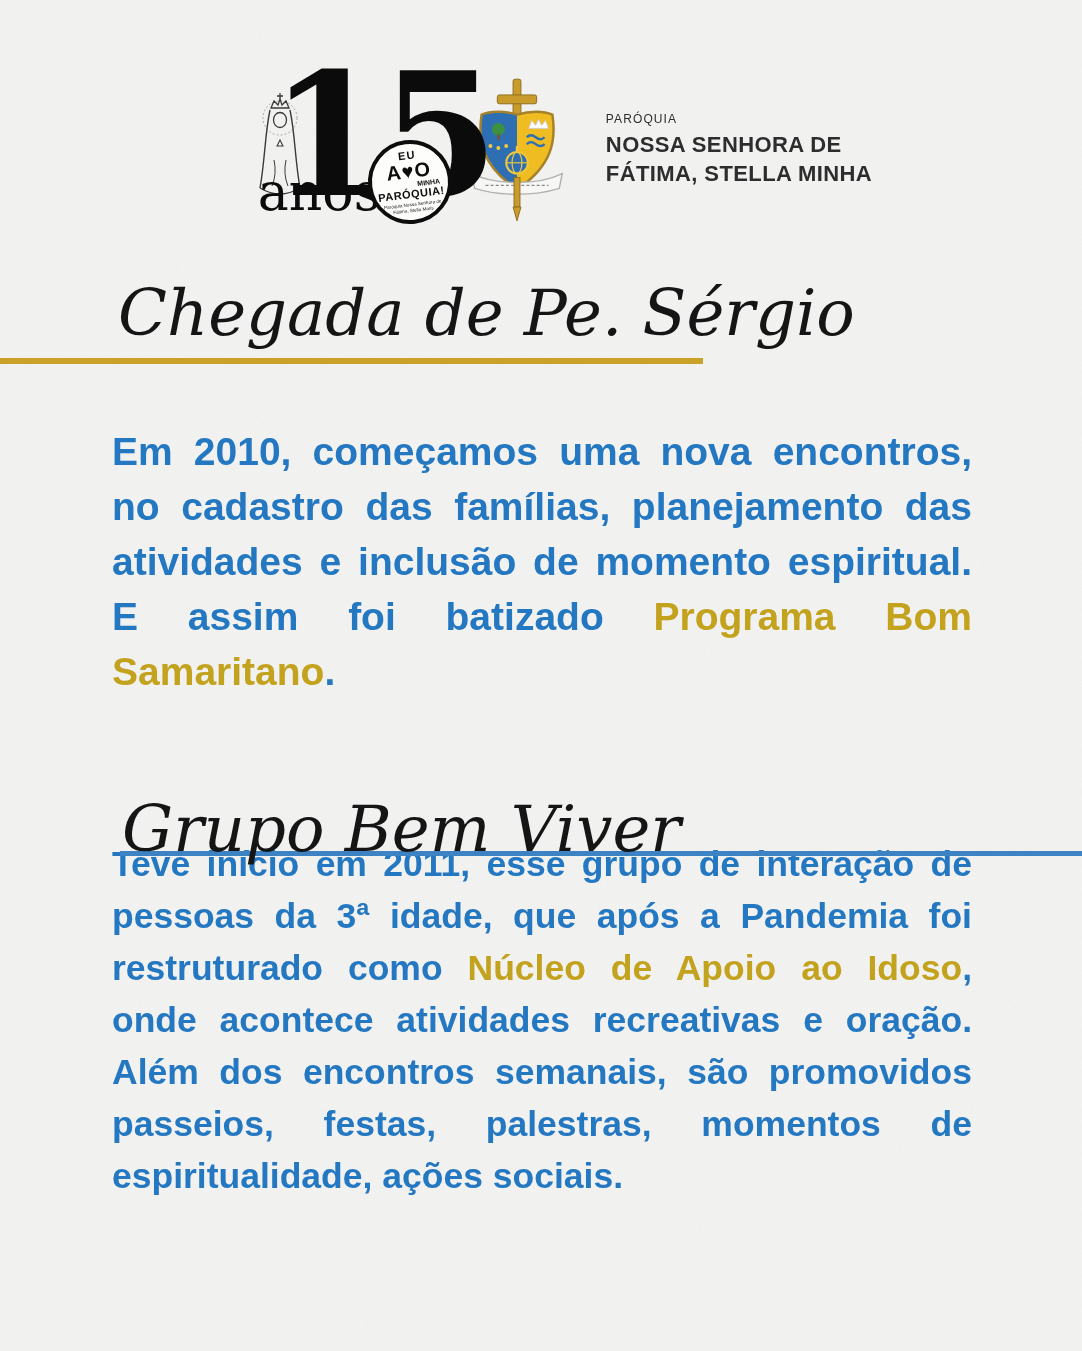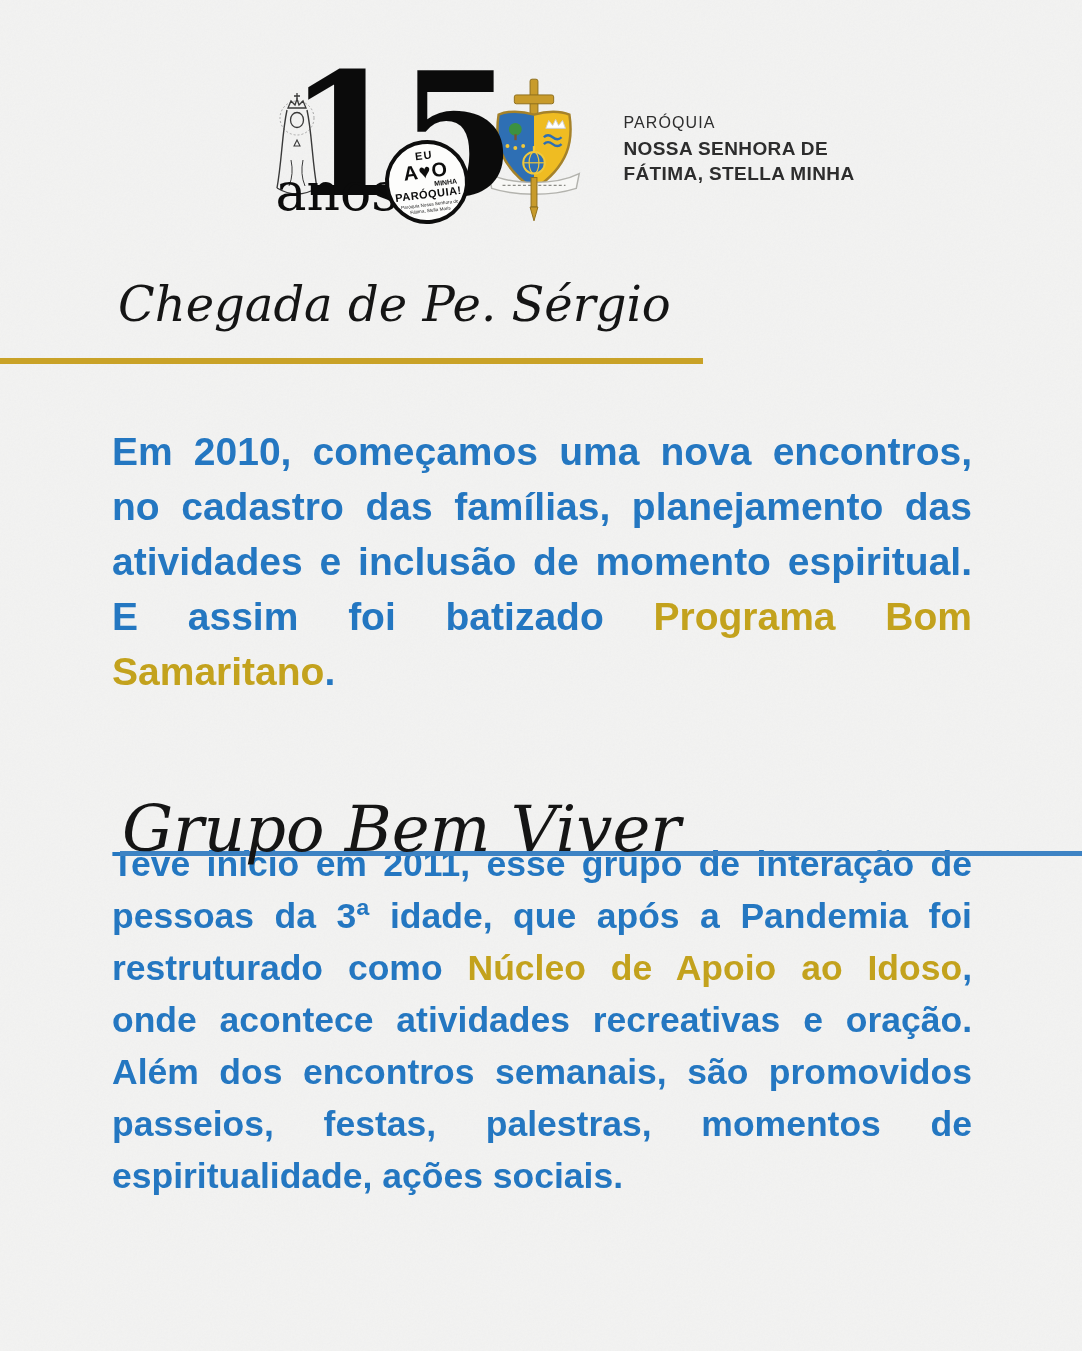--- a/index.html
+++ b/index.html
@@ -35,30 +35,30 @@
   }
   .b-eu{font-size:11px;font-weight:bold;letter-spacing:1px;line-height:1;}
   .b-amo{font-size:20px;font-weight:bold;line-height:1;letter-spacing:1px;}
   .b-minha{font-size:7px;font-weight:bold;line-height:1;align-self:flex-end;margin-right:8px;}
   .b-paroquia{font-size:11px;font-weight:bold;line-height:1.1;letter-spacing:.5px;}
   .b-sub{font-size:4.6px;line-height:1.25;color:#222;margin-top:2px;width:58px;}
 
   .crest{width:118px;height:150px;flex:0 0 auto;}
 
   .parish-name{color:#2d2d2d;}
-  .pn1{font-size:16px;letter-spacing:1.1px;margin-bottom:5px;}
-  .pn2,.pn3{font-size:19px;font-weight:bold;letter-spacing:.4px;line-height:1.3;}
+  .pn1{font-size:12px;letter-spacing:1.1px;margin-bottom:5px;}
+  .pn2,.pn3{font-size:22px;font-weight:bold;letter-spacing:.4px;line-height:1.3;}
 
   
   .script{
     position:absolute;margin:0;z-index:3;
     font-family:"DejaVu Serif",serif;font-style:italic;font-weight:normal;
     color:#151515;white-space:nowrap;
   }
-  .h1{left:118px;top:276px;font-size:48px;}
+  .h1{left:118px;top:276px;font-size:64px;}
   .h2{left:122px;top:792px;font-size:64px;}
   .rule{position:absolute;z-index:2;}
   .rule1{left:0;top:358px;width:703px;height:6px;}
   .rule2{left:120px;top:851px;right:0;height:5px;}
 
   .para{
     position:absolute;margin:0;font-weight:bold;text-align:justify;
     color:var(--blue,#2477c1);
   }
   .para:after{content:"";display:inline-block;width:0;}

